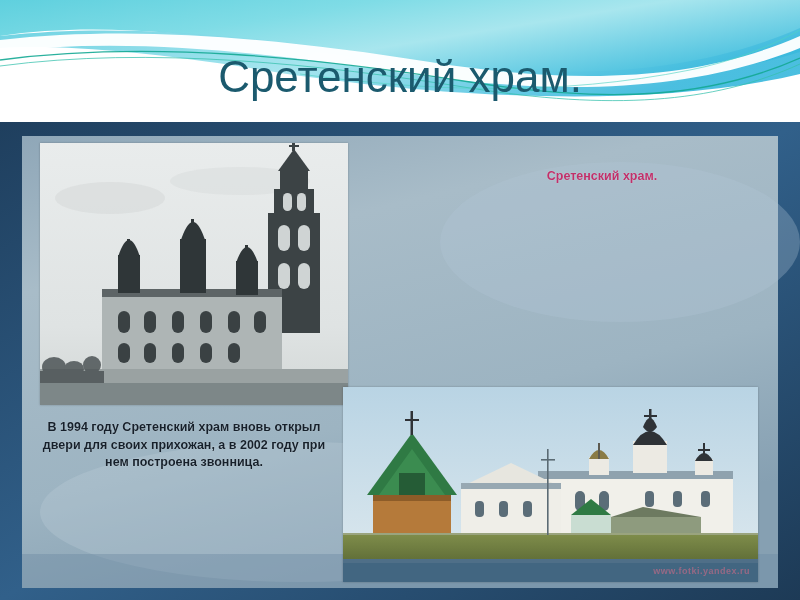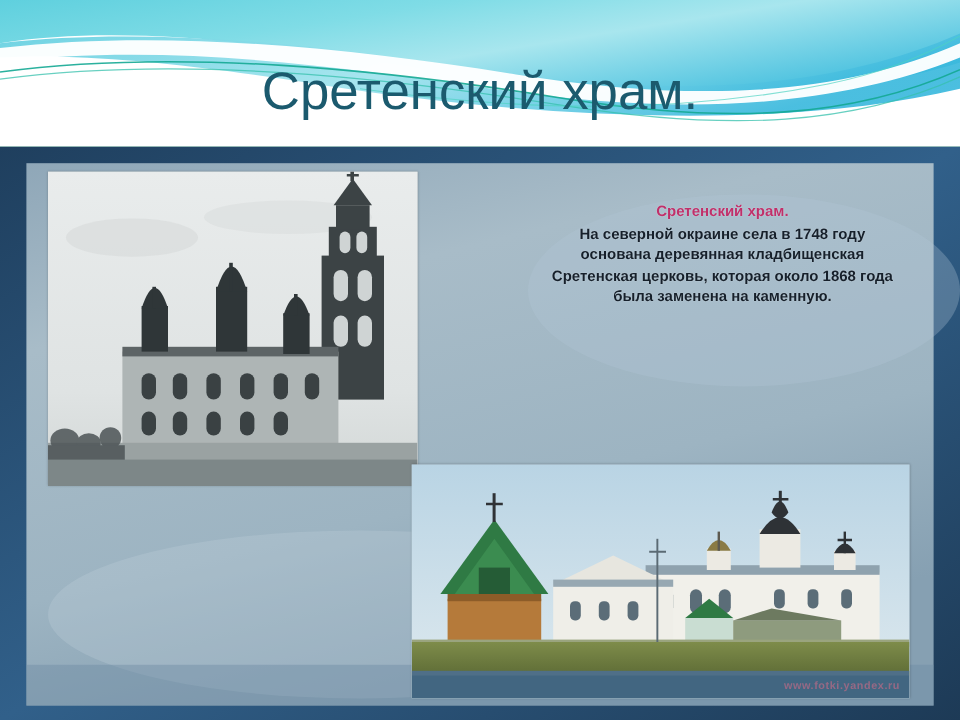--- a/index.html
+++ b/index.html
@@ -291,18 +291,20 @@
         <rect x="0" y="176" width="415" height="19" fill="#3f6580" opacity=".85"></rect>
 
         <rect x="204" y="62" width="1.6" height="86" fill="#5b6b74"></rect>
         <path d="M198,72 h14 v1.6 h-14 z" fill="#5b6b74"></path>
       </svg>
       <div class="watermark">www.fotki.yandex.ru</div>
     </div>
 
     <div class="textblock tb-right blurtext">
       <span class="tb-heading">Сретенский храм.</span>
-      <span>На северной окраине села в 1748 году основана деревянная кладбищенская Сретенская церковь, которая около 1868 года была заменена на каменную.</span>
     </div>
 
+    <div class="textblock tb-left blurtext">
+      <span>В 1994 году Сретенский храм вновь открыл двери для своих прихожан, а в 2002 году при нем построена звонница.</span>
+    </div>
 
   </div>
 </div>
 
 </body></html>

